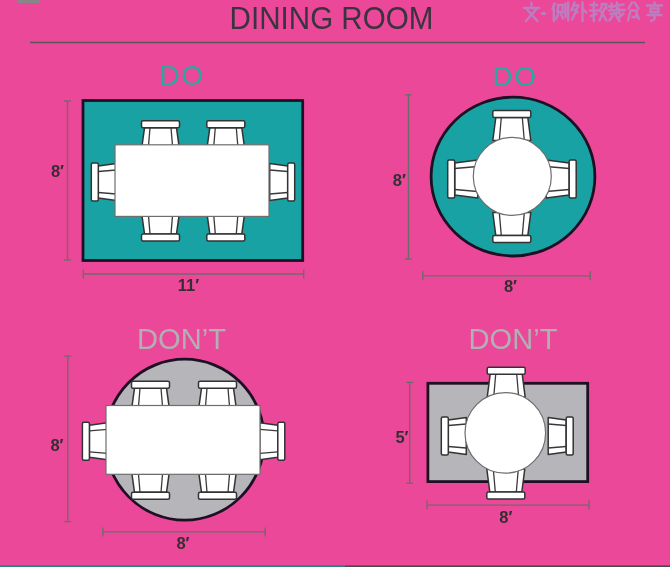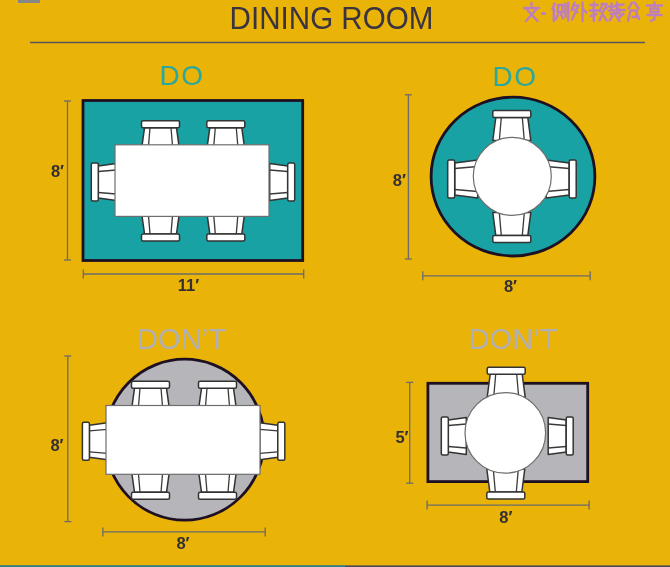--- a/index.html
+++ b/index.html
@@ -1,16 +1,16 @@
 <!DOCTYPE html>
 <html><head>
 <meta charset="utf-8">
 <style>
   html,body{margin:0;padding:0;background:#fff;}
-  #page{position:relative;width:670px;height:567px;background:#eab308;overflow:hidden;}
+  #page{position:relative;width:670px;height:567px;background:#ec4899;overflow:hidden;}
   svg{display:block;}
   text{font-family:"Liberation Sans",sans-serif;}
 </style>
 </head>
 <body>
 <div id="page">
 <svg width="670" height="567" viewBox="0 0 670 567">
 <defs>
   <g id="ch">
     <path d="M -16,7 L 16,7 L 18.5,25 L -18.5,25 Z" fill="#fff" stroke="#333333" stroke-width="1.5" stroke-linejoin="round"></path>

